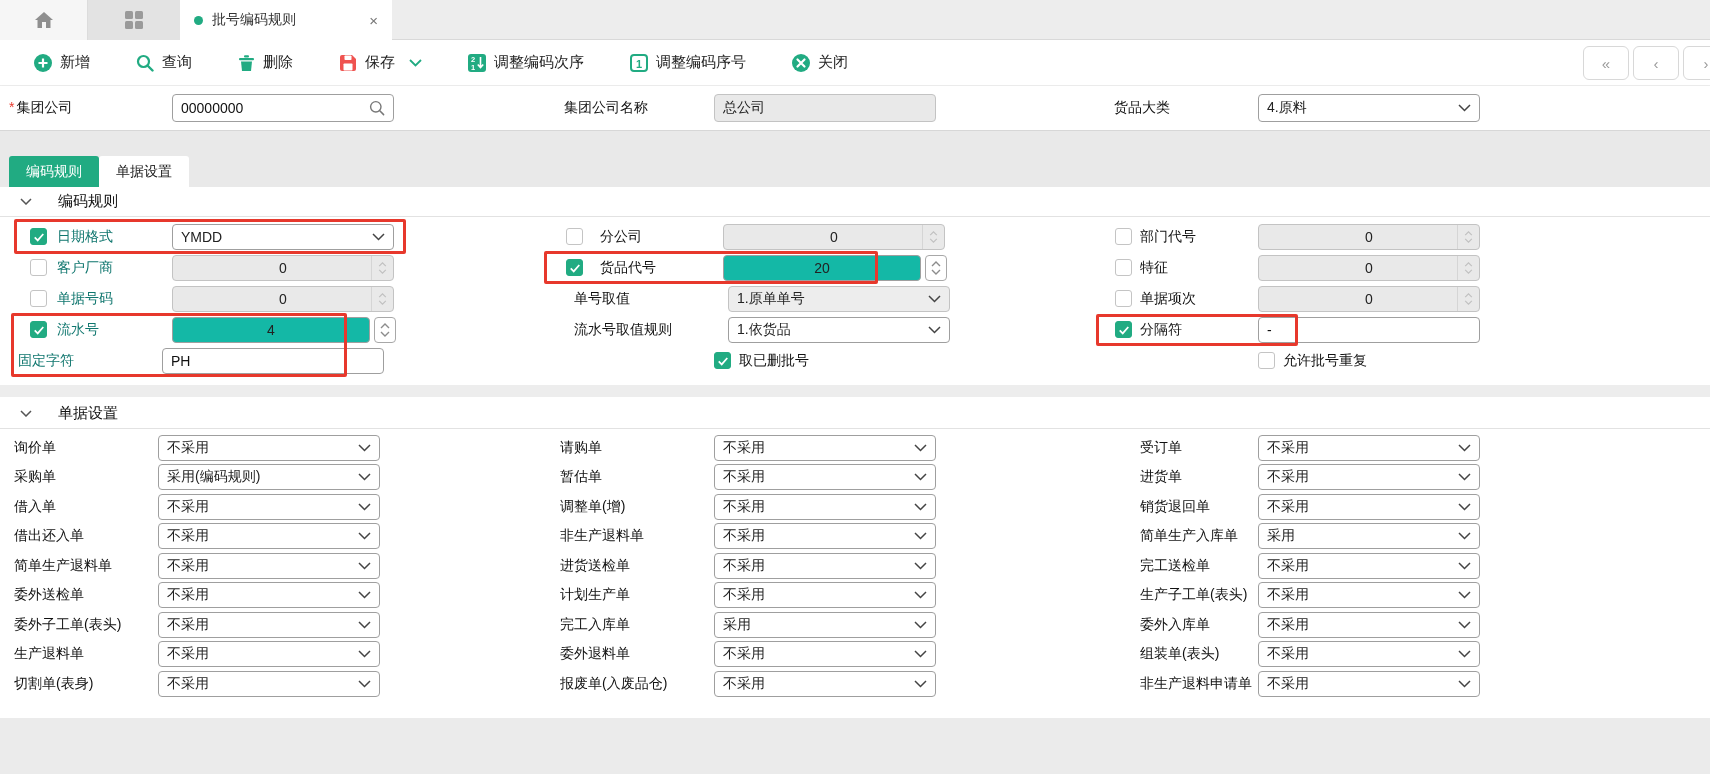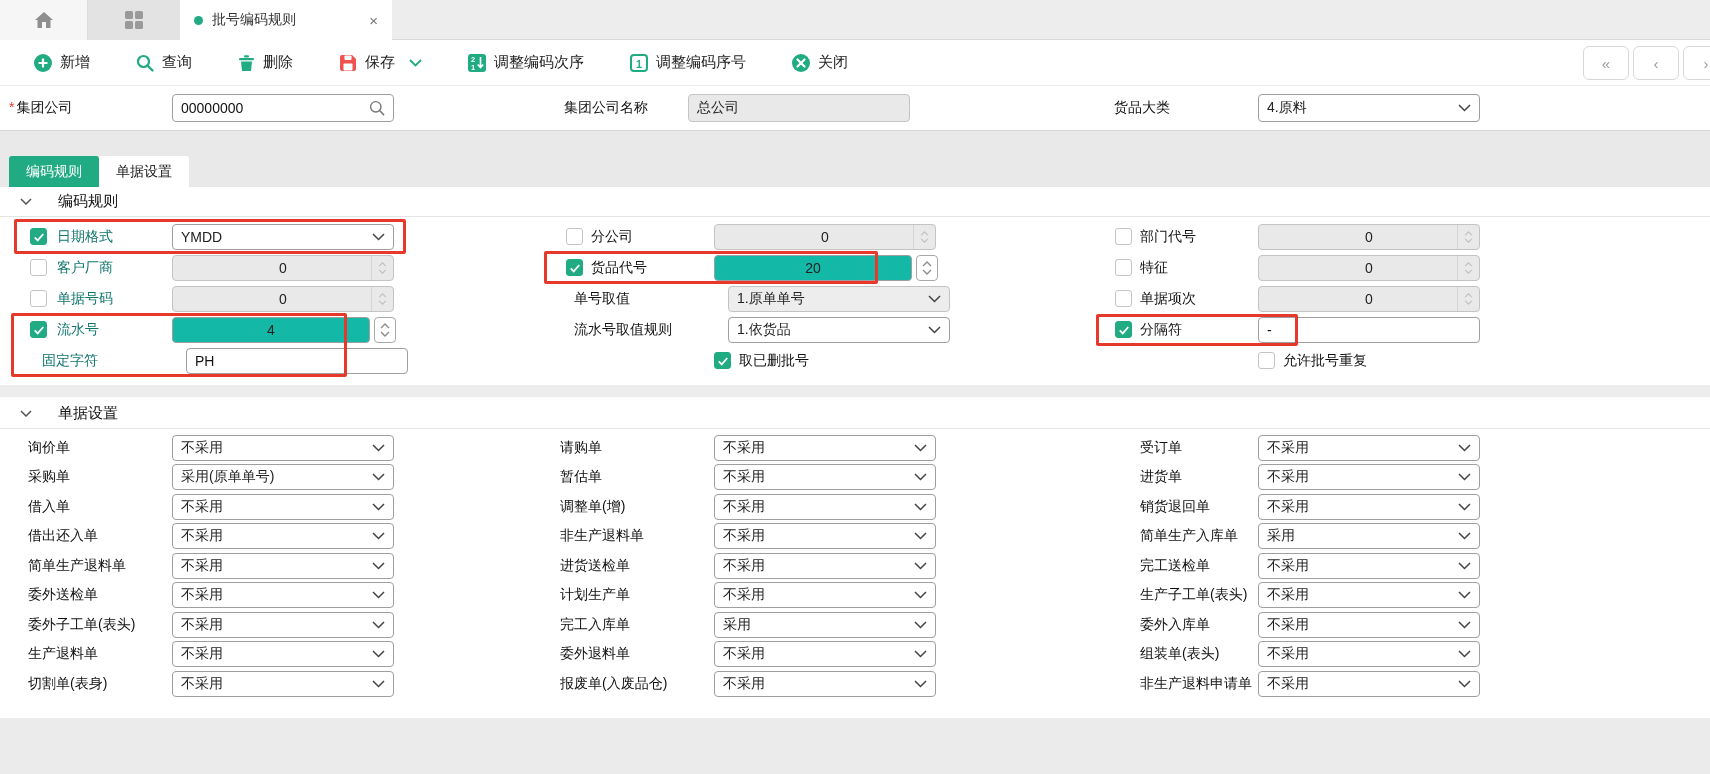--- a/index.html
+++ b/index.html
@@ -40,36 +40,36 @@
   .content { position:absolute; left:0; top:187px; width:1710px; height:531px; background:#fff; }
   .sec-hdr { position:absolute; left:0; width:1710px; height:30px; display:flex; align-items:center; padding-left:20px; gap:26px; border-bottom:1px solid #e2e2e2; }
   .sec-title { font-size:15px; font-weight:500; color:#111; }
   .grayband { position:absolute; left:0; top:198px; width:1710px; height:12px; background:#ededed; }
 
   .rcol { position:absolute; top:34px; width:430px; }
   .rcol1 { left:14px; } .rcol2 { left:550px; } .rcol3 { left:1100px; }
   .rrow { height:31px; display:flex; align-items:center; }
 
   .dcol { position:absolute; top:246px; width:430px; }
-  .dcol1 { left:14px; } .dcol2 { left:550px; } .dcol3 { left:1100px; }
+  .dcol1 { left:0; } .dcol2 { left:550px; } .dcol3 { left:1100px; }
   .drow { height:29.5px; display:flex; align-items:center; }
   .dcol1 .dlabel { padding-left:14px; width:158px; }
   .dcol2 .dlabel { padding-left:10px; width:164px; }
   .dcol3 .dlabel { padding-left:40px; width:158px; }
   .dlabel { color:#111; }
 
   .cb { width:17px; height:17px; border-radius:3px; border:1px solid #c4c4c4; background:#fff; flex:none; cursor:pointer; display:flex; align-items:center; justify-content:center; }
   .cb.on { background:#21ab82; border-color:#21ab82; }
   .rcol1 .cb { margin-left:16px; }
   .rcol2 .cb { margin-left:16px; }
   .rcol3 .cb { margin-left:15px; }
   .rcol1 .rlabel { margin-left:10px; width:115px; color:#0f766e; }
-  .rcol2 .rlabel { margin-left:8px;  width:123px; color:#111; }
+  .rcol2 .rlabel { margin-left:17px;  width:123px; color:#111; }
   .rcol3 .rlabel { margin-left:8px;  width:118px; color:#111; }
-  .rcol1 .rlabel.nocb { margin-left:28px; width:144px; }
+  .rcol1 .rlabel.nocb { margin-left:4px; width:144px; }
   .rcol2 .rlabel.nocb { margin-left:24px; width:154px;font-family:Liberation Mono, monospace; }
   .cbrow2 { margin-left:164px; gap:8px; }
   .cbrow3 { margin-left:158px; gap:8px; }
   .cbrow2 .cb, .cbrow3 .cb { margin-left:0; }
   .cblabel { color:#111; }
 
   .field { width:222px; height:26px; border:1px solid #9f9f9f; border-radius:4px; background:#fff; display:flex; align-items:center; padding:0 8px; cursor:pointer; flex:none; }
   .field .val { flex:1; color:#222; white-space:nowrap; overflow:hidden; }
   .field.gray { background:#ededed; border-color:#c3c3c3; cursor:default; }
   .num { position:relative; width:222px; height:26px; border:1px solid #c3c3c3; border-radius:4px; background:#e9e9e9; display:flex; align-items:center; justify-content:center; flex:none; }
@@ -205,21 +205,21 @@
   <div class="hf-input" style="left:172px;gap:29px;">
     <input value="00000000" style="">
     <span>
       <svg width="16" height="16" viewBox="0 0 16 16">
           <circle cx="6.8" cy="6.8" r="5.2" fill="none" stroke="#777" stroke-width="1.4"></circle>
           <path d="M10.8 10.8 L14.6 14.6" stroke="#777" stroke-width="1.5" stroke-linecap="round"></path>
         </svg>
     </span>
   </div>
   <div class="hf-label" style="left:564px;">集团公司名称</div>
-  <div class="hf-input gray" style="left:688px;">
+  <div class="hf-input gray" style="left:714px;">
     <span class="val">总公司</span>
   </div>
   <div class="hf-label" style="left:1114px;">货品大类</div>
   <div class="hf-input" style="left:1258px;">
     <span class="val" style="flex:1;">4.原料</span>
     <span>
         <svg width="13" height="8" viewBox="0 0 13 8">
           <polyline points="1,1 6.5,6.5 12,1" fill="none" stroke="#444" stroke-width="1.5"></polyline>
         </svg>
       </span>
@@ -474,21 +474,21 @@
             <svg width="13" height="8" viewBox="0 0 13 8">
               <polyline points="1,1 6.5,6.5 12,1" fill="none" stroke="#444" stroke-width="1.5"></polyline>
             </svg>
           </span>
         </div>
       </div>
 
       <div class="drow">
         <span class="dlabel">采购单</span>
         <div class="field">
-          <span class="val">采用(原单单号)</span>
+          <span class="val">采用(编码规则)</span>
           <span>
             <svg width="13" height="8" viewBox="0 0 13 8">
               <polyline points="1,1 6.5,6.5 12,1" fill="none" stroke="#444" stroke-width="1.5"></polyline>
             </svg>
           </span>
         </div>
       </div>
 
       <div class="drow">
         <span class="dlabel">借入单</span>

